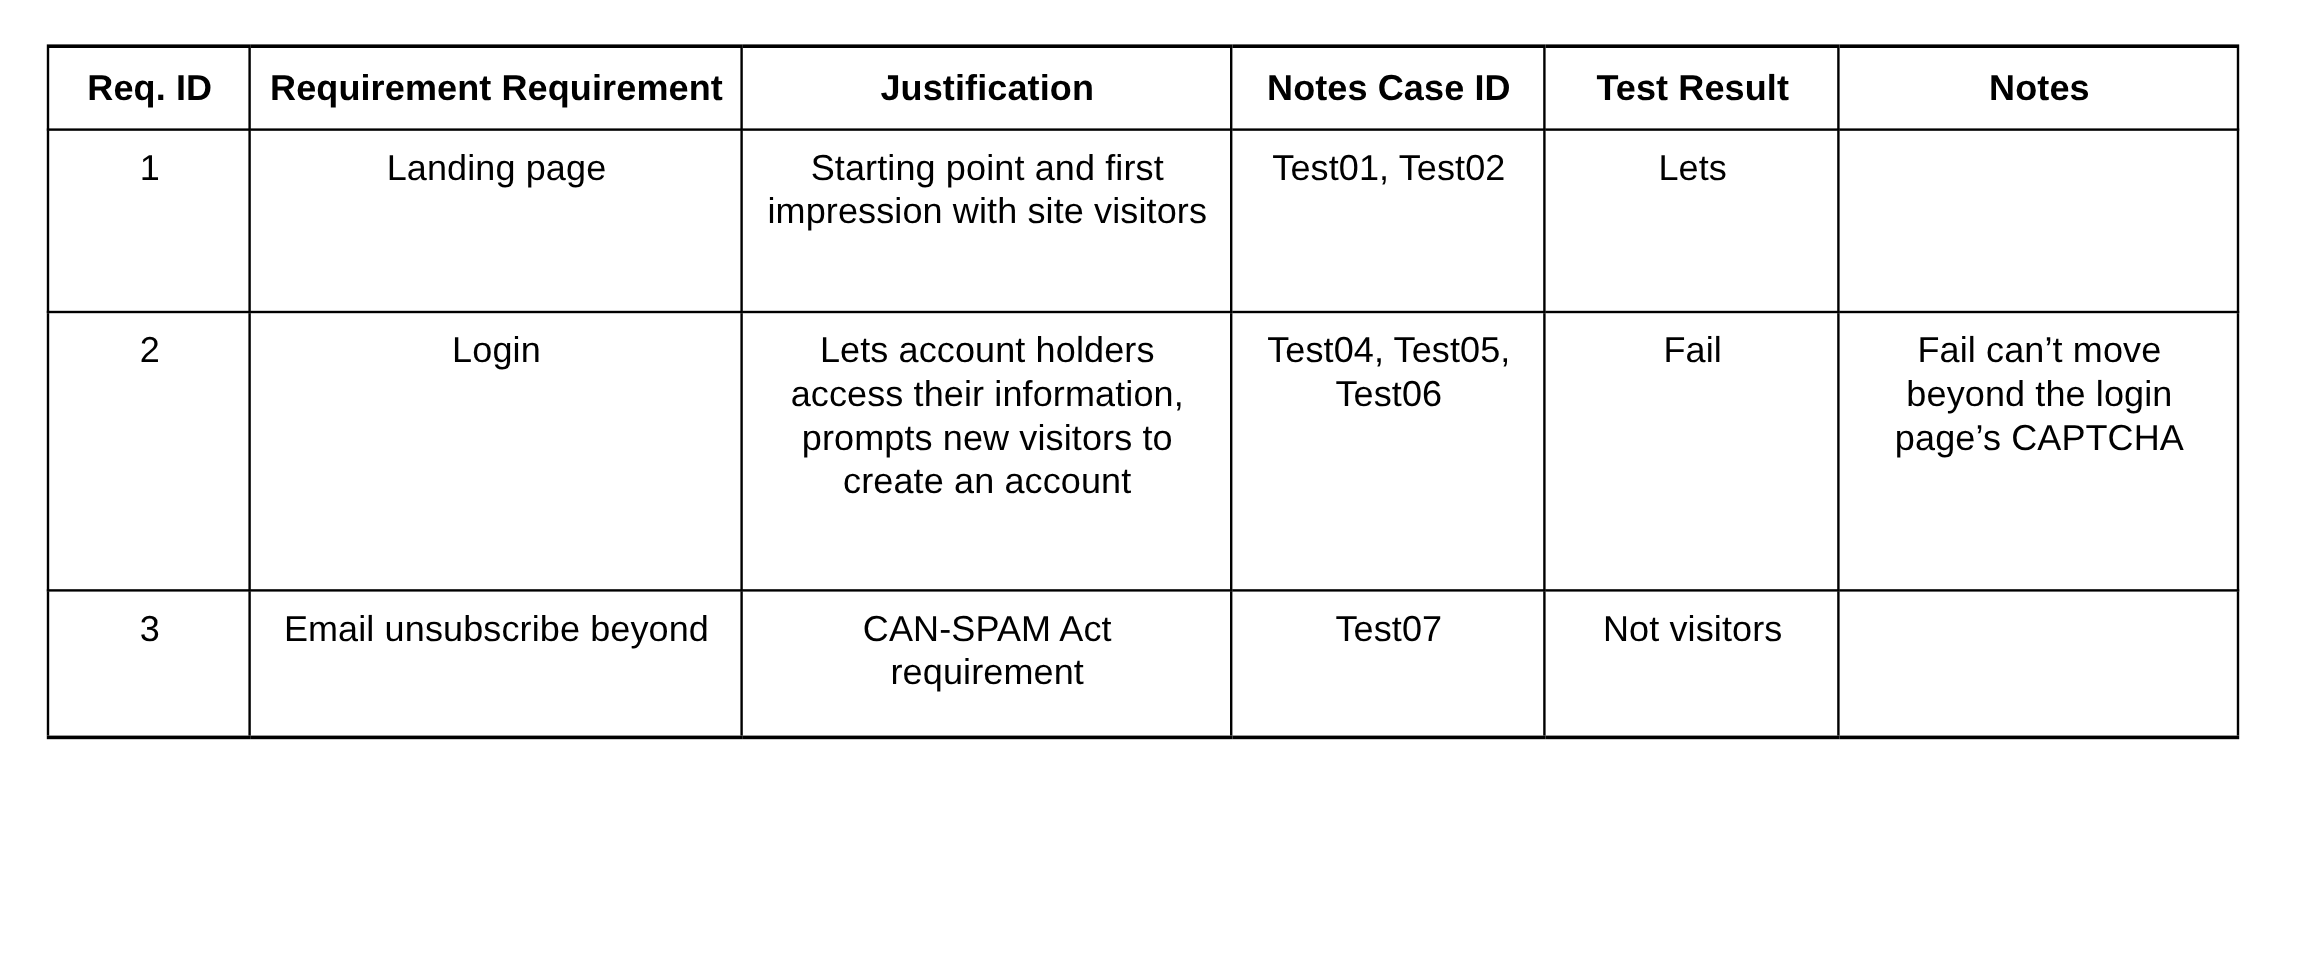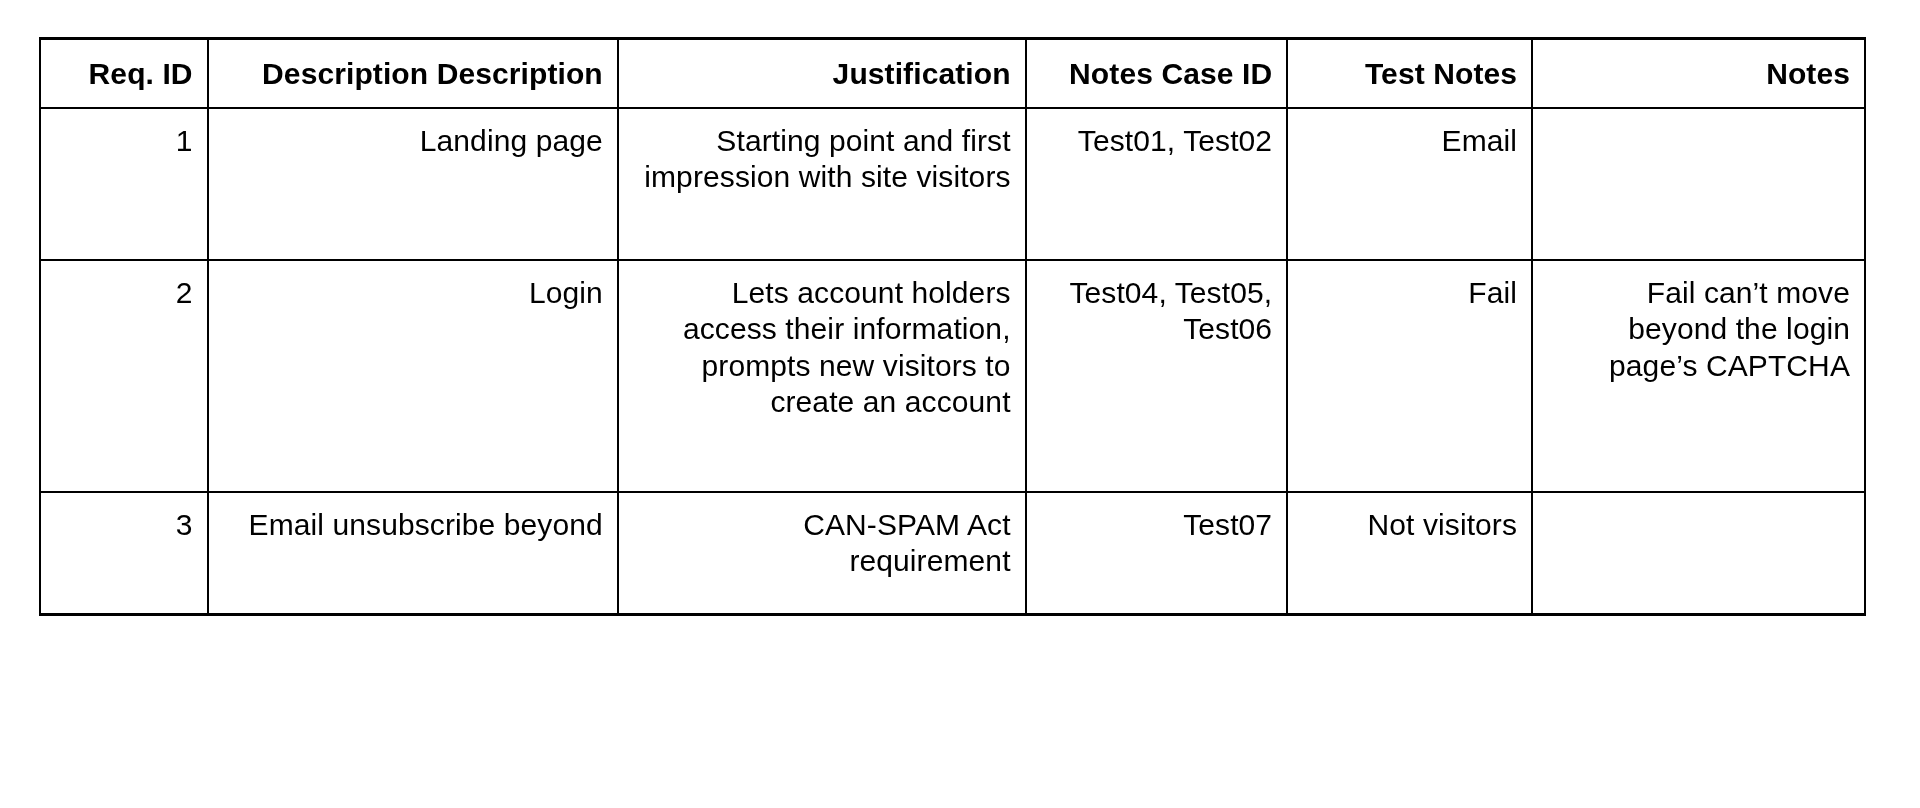--- a/index.html
+++ b/index.html
@@ -34,21 +34,21 @@
     border-collapse: collapse;
     table-layout: fixed;
     width: 1827px;
     background: #ffffff;
   }
 
   table.req-table td,
   table.req-table th {
     border: 2px solid #000000;
     vertical-align: top;
-    text-align: right;
+    text-align: center;
     padding: 14px 14px 14px 16px;
     font-size: 30px;
     line-height: 1.22;
     letter-spacing: 0.1px;
     background: #ffffff;
   }
 
   table.req-table thead th {
     font-weight: bold;
     padding-top: 16px;
@@ -88,43 +88,43 @@
         <col class="col-reqid">
         <col class="col-description">
         <col class="col-justification">
         <col class="col-testcaseid">
         <col class="col-testresult">
         <col class="col-notes">
       </colgroup>
       <thead>
         <tr>
           <th>Req. ID</th>
-          <th>Description Description</th>
+          <th>Requirement Requirement</th>
           <th>Justification</th>
           <th>Notes Case ID</th>
-          <th>Test Notes</th>
+          <th>Test Result</th>
           <th>Notes</th>
         </tr>
       </thead>
       <tbody>
         <tr class="row-h1">
           <td>
               <span class="cell-text">1</span>
             </td>
           <td>
               <span class="cell-text">Landing page</span>
             </td>
           <td>
               <span class="cell-text">Starting point and first impression with site visitors</span>
             </td>
           <td>
               <span class="cell-text">Test01, Test02</span>
             </td>
           <td>
-              <span class="cell-text">Email</span>
+              <span class="cell-text">Lets</span>
             </td>
           <td>
               <span class="cell-empty"></span>
             </td>
         </tr>
         <tr class="row-h2">
           <td>
               <span class="cell-text">2</span>
             </td>
           <td>

